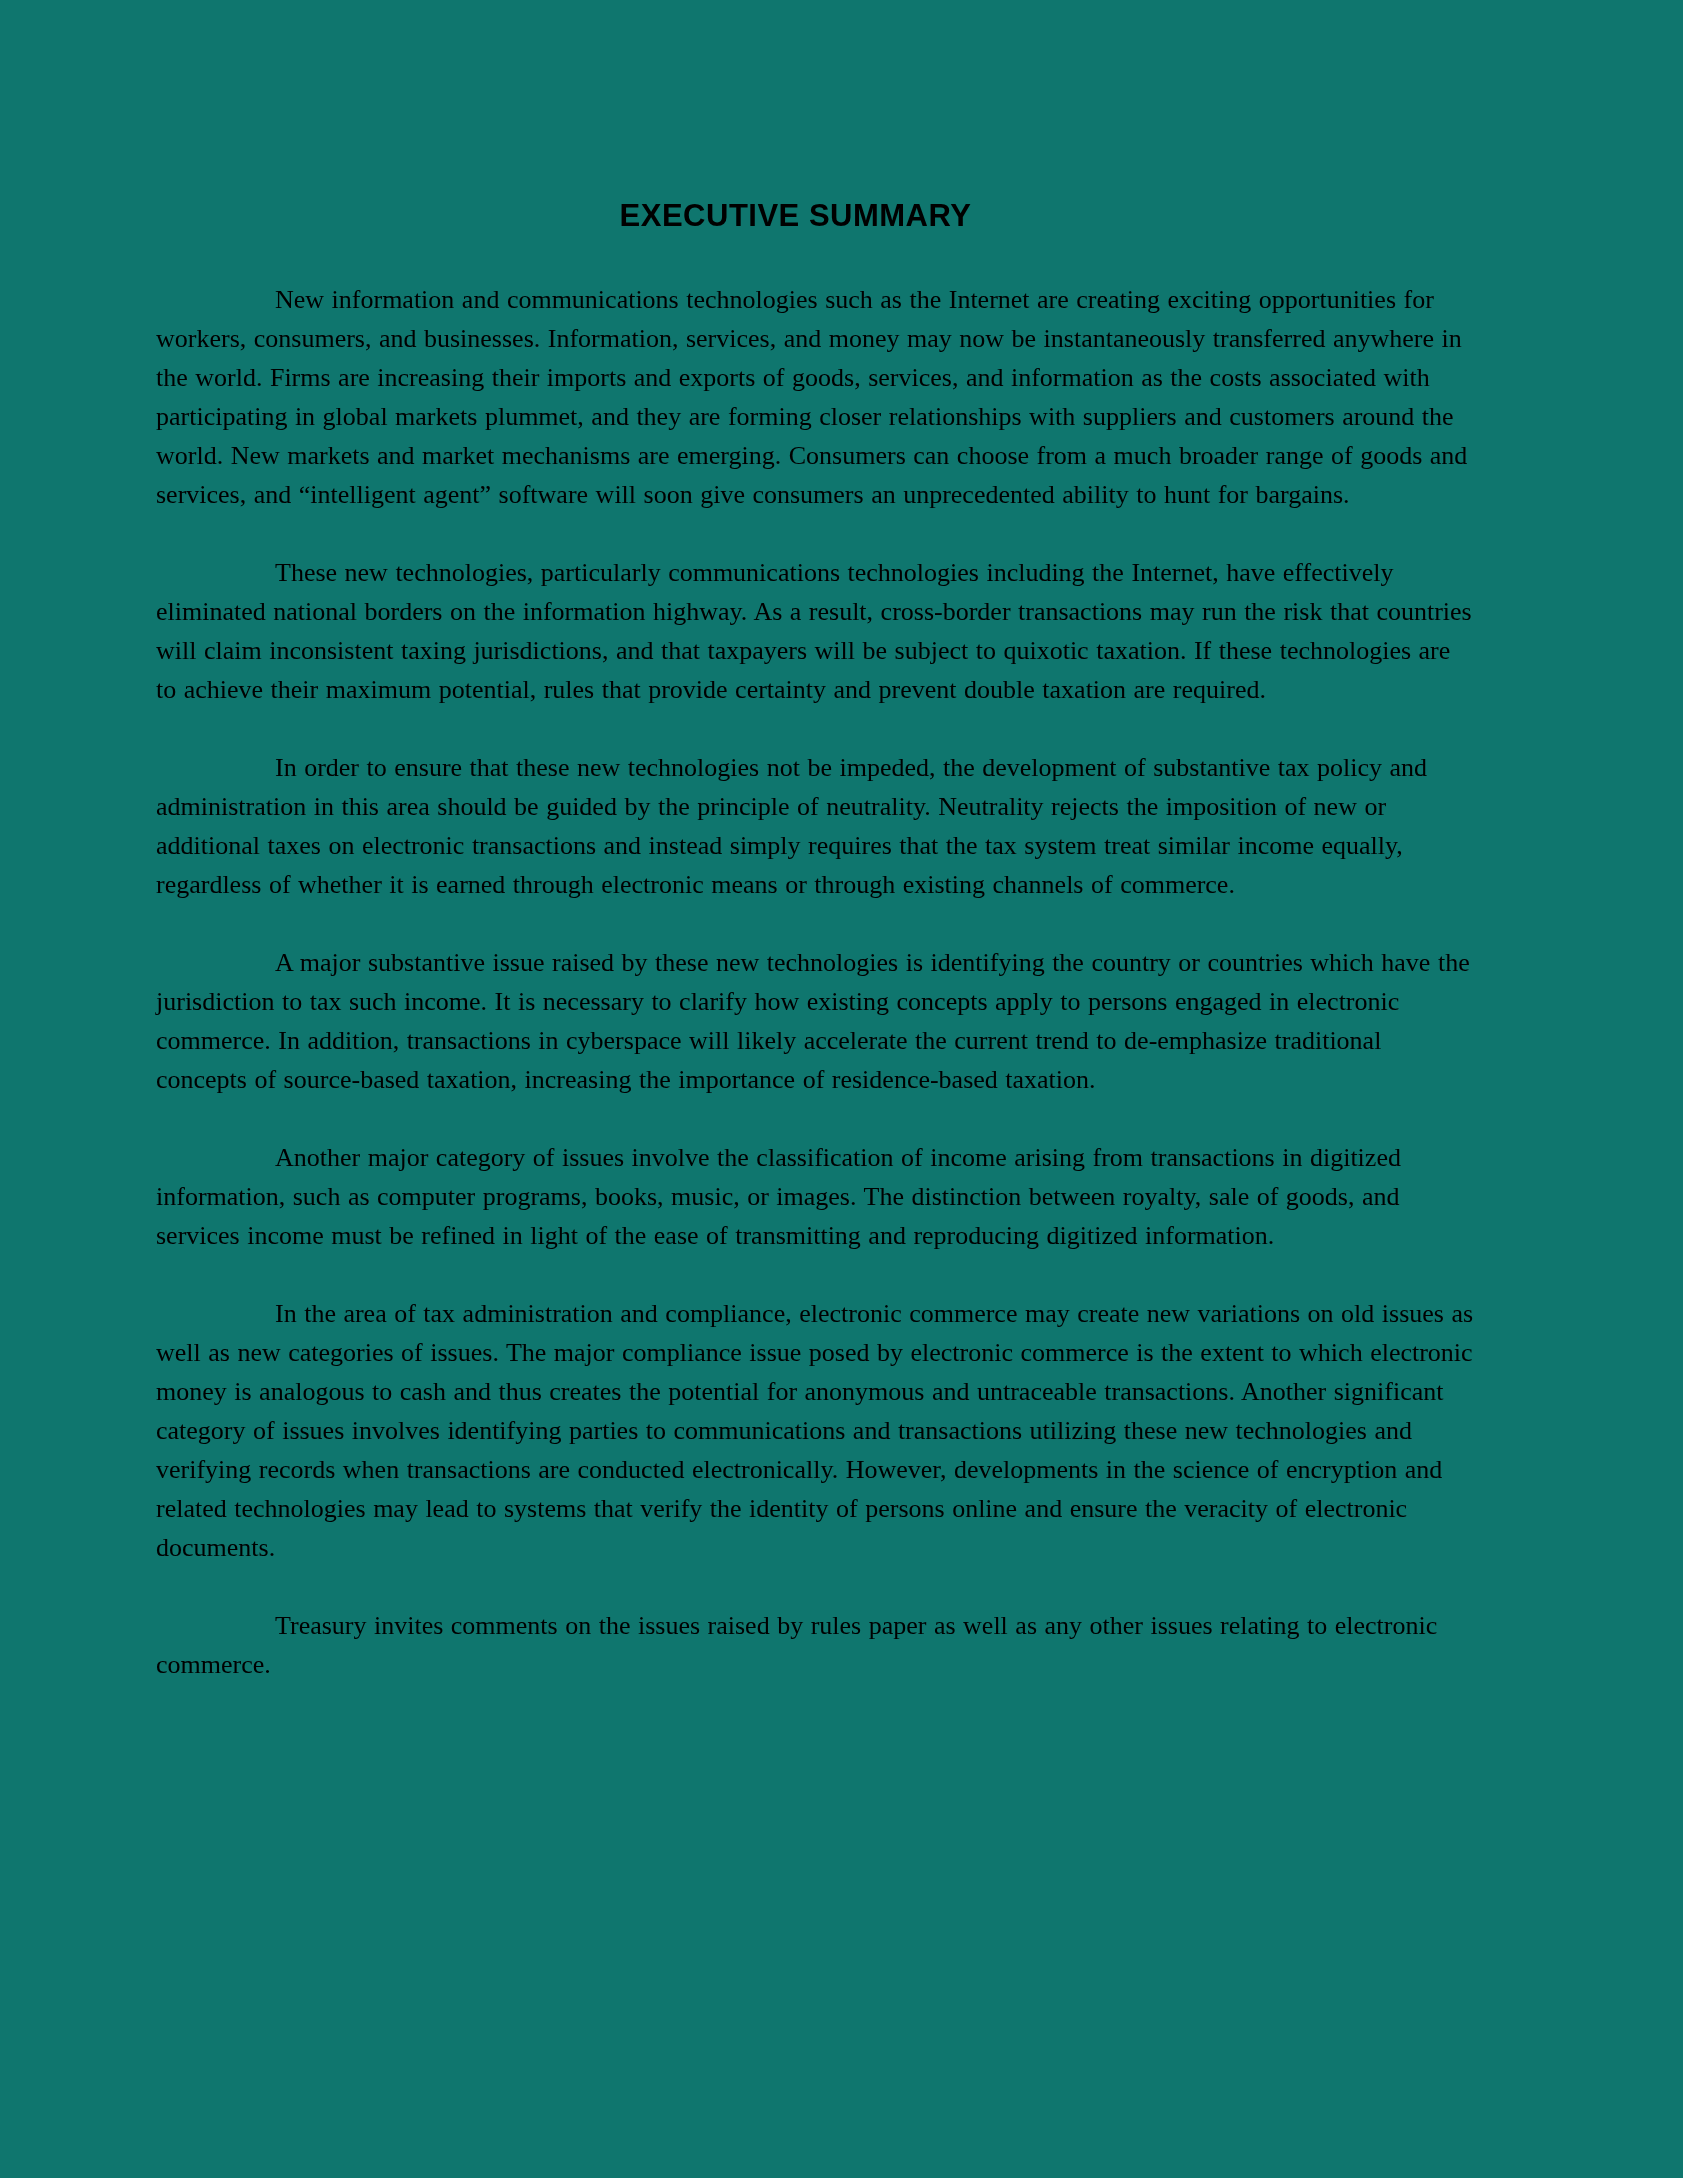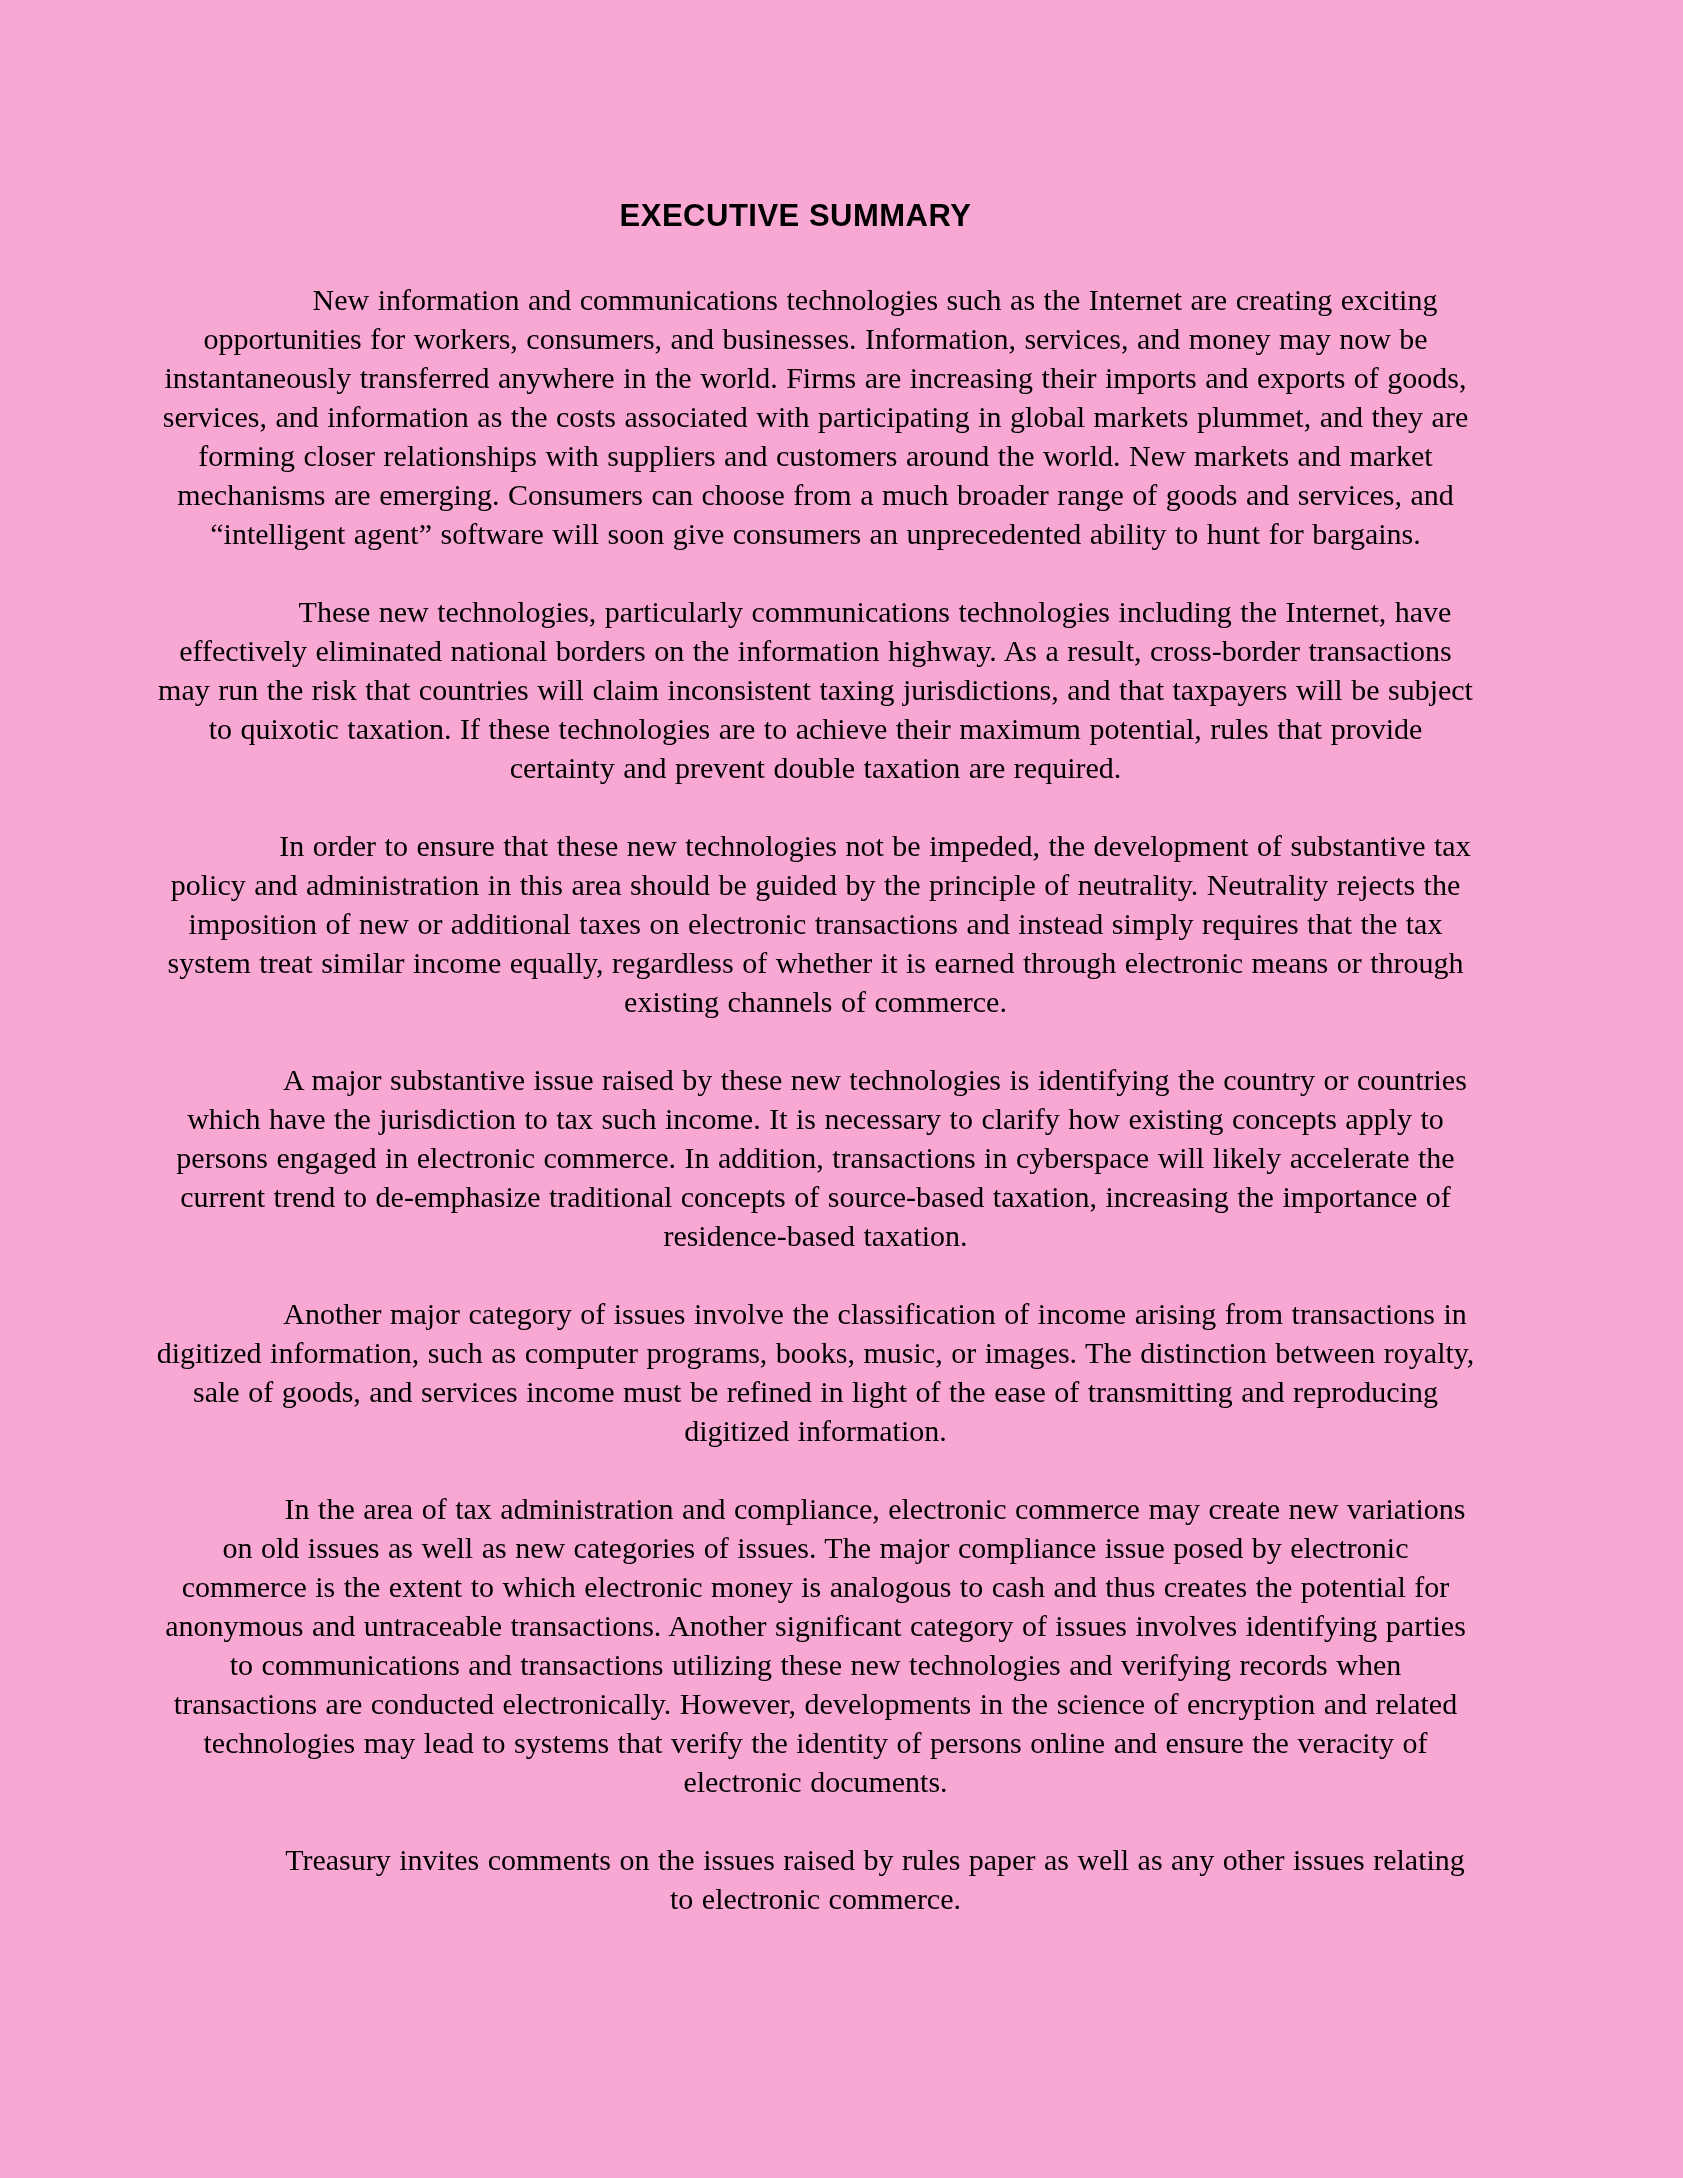--- a/index.html
+++ b/index.html
@@ -13,43 +13,43 @@
     position: relative;
     color: #000000;
     font-family: "Liberation Serif", serif;
   }
   .page {
     position: absolute;
     top: 0;
     left: 0;
     width: 1683px;
     height: 2178px;
-    background: #f9a8d4;
+    background: #0f766e;
     overflow: hidden;
   }
   .content {
     box-sizing: border-box;
     padding: 198px 208px 0 156px; 
   }
   h1.doc-title {
     margin: 0 40px 46px 0;   
     text-align: center;
     font-family: "Liberation Sans", sans-serif;
     font-weight: bold;
     font-size: 31px;
     line-height: 36px;
     letter-spacing: 0.5px;
     color: #000000;
   }
   p.para {
     margin: 0 0 39px 0;
-    font-size: 30px;
+    font-size: 26px;
     line-height: 39px;
     text-indent: 119px;
-    text-align: center;
+    text-align: left;
     word-spacing: 1px;
     color: #000000;
   }
   p.para:last-child {
     margin-bottom: 0;
   }
 </style>
 </head>
 <body>
 

